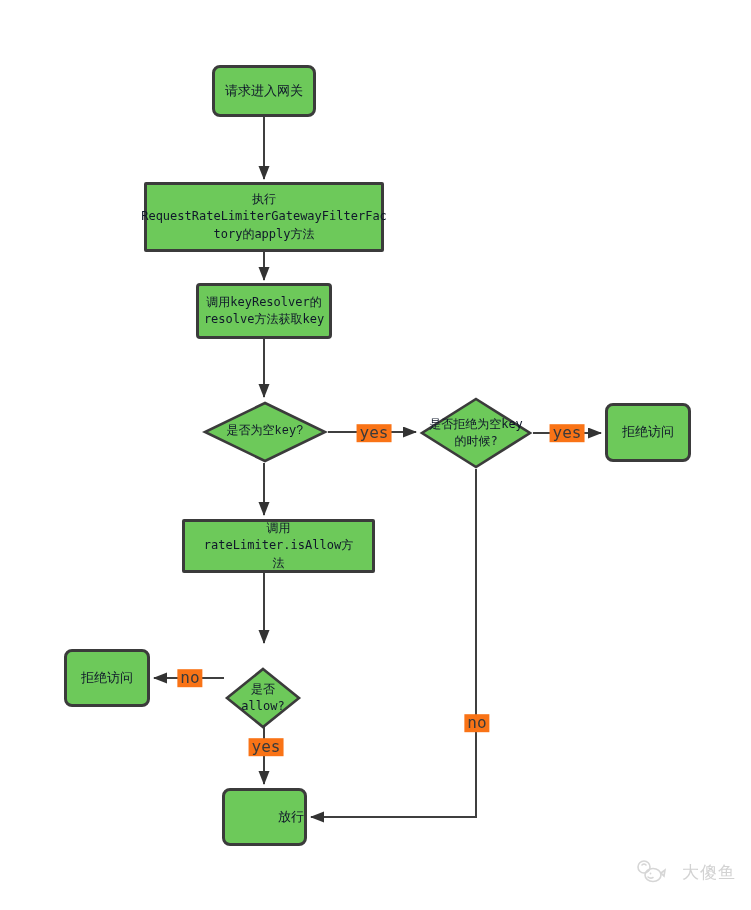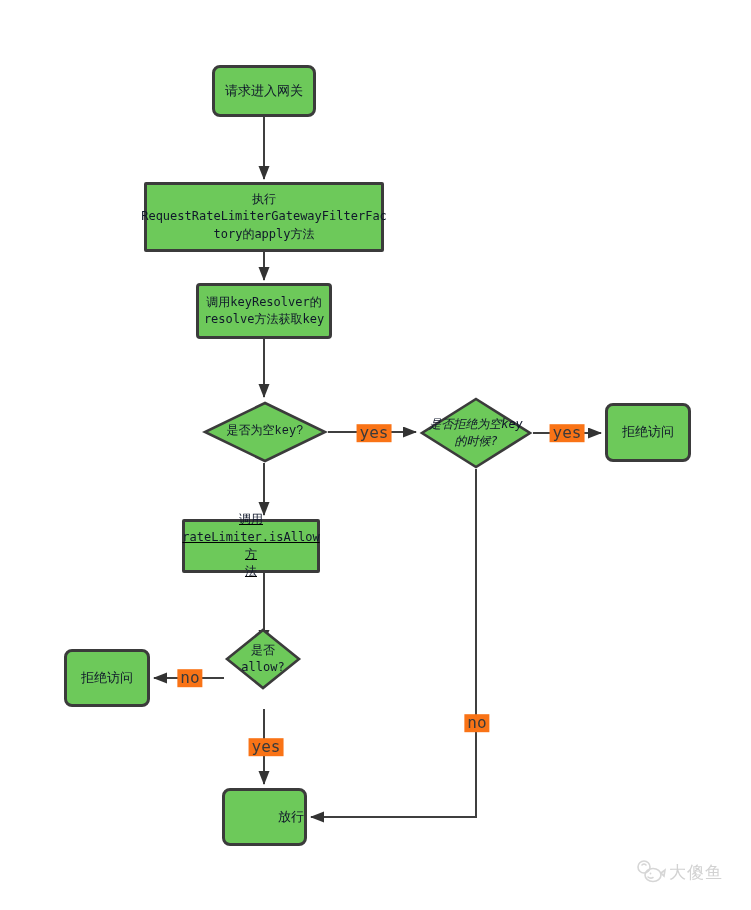--- a/index.html
+++ b/index.html
@@ -7,24 +7,24 @@
           font-family:"DejaVu Sans Mono","Liberation Mono",monospace;}
   svg.edges{position:absolute;left:0;top:0;}
   .edge{stroke:#3f3f3f;stroke-width:2;fill:none;}
   .node{position:absolute;display:flex;align-items:center;justify-content:center;text-align:center;box-sizing:border-box;}
   .rect{background:#6dc95a;border:3px solid #3b3b3b;}
   .diamond{background:transparent;border:none;}
   .diamond .shape{position:absolute;left:0;top:0;}
   .diamond polygon{fill:#6dc95a;stroke:#3b3b3b;stroke-width:2.6;}
   .node-label{position:relative;white-space:pre-line;color:#0f172a;font-size:12px;line-height:1.45;z-index:2;}
   .fs13{font-size:13px;}
-  .wide-label{width:140px;font-style:italic;}
+  .wide-label{width:140px;}
   .edge-label{position:absolute;transform:translate(-50%,-50%);background:#f97316;
               padding:0 3px;font-size:16px;color:#3a3a3a;z-index:3;line-height:1.1;}
-  .watermark{position:absolute;left:634px;top:856px;display:flex;align-items:center;gap:3px;}
+  .watermark{position:absolute;left:634px;top:856px;display:flex;align-items:center;gap:16px;}
   .watermark-text{color:#d2d2d2;font-family:"Liberation Sans",sans-serif;font-size:17px;letter-spacing:1px;}
   .fish{display:block;}
 </style>
 </head>
 <body>
 
 <div class="canvas">
 
   <svg class="edges" width="751" height="910" viewBox="0 0 751 910">
     <defs>
@@ -71,27 +71,27 @@
       <polygon points="57,2 111,36 57,70 3,36"></polygon>
     </svg>
     <span class="node-label wide-label">是否拒绝为空key
 的时候?</span>
   </div>
 
   <div class="node rect" style="left:605px;top:403px;width:86px;height:59px;border-radius:8px;">
     <span class="node-label fs13">拒绝访问</span>
   </div>
 
-  <div class="node rect" style="left:182px;top:519px;width:138px;height:54px;border-radius:2px;text-decoration:underline;">
+  <div class="node rect" style="left:182px;top:519px;width:193px;height:54px;border-radius:2px;">
     <span class="node-label">调用
 rateLimiter.isAllow方
 法</span>
   </div>
 
-  <div class="node diamond" style="left:224px;top:628px;width:78px;height:62px;">
+  <div class="node diamond" style="left:224px;top:667px;width:78px;height:62px;">
     <svg class="shape" width="78" height="62" viewBox="0 0 78 62">
       <polygon points="39,2 75,31 39,60 3,31"></polygon>
     </svg>
     <span class="node-label">是否
 allow?</span>
   </div>
 
   <div class="node rect" style="left:64px;top:649px;width:86px;height:58px;border-radius:8px;">
     <span class="node-label fs13">拒绝访问</span>
   </div>

